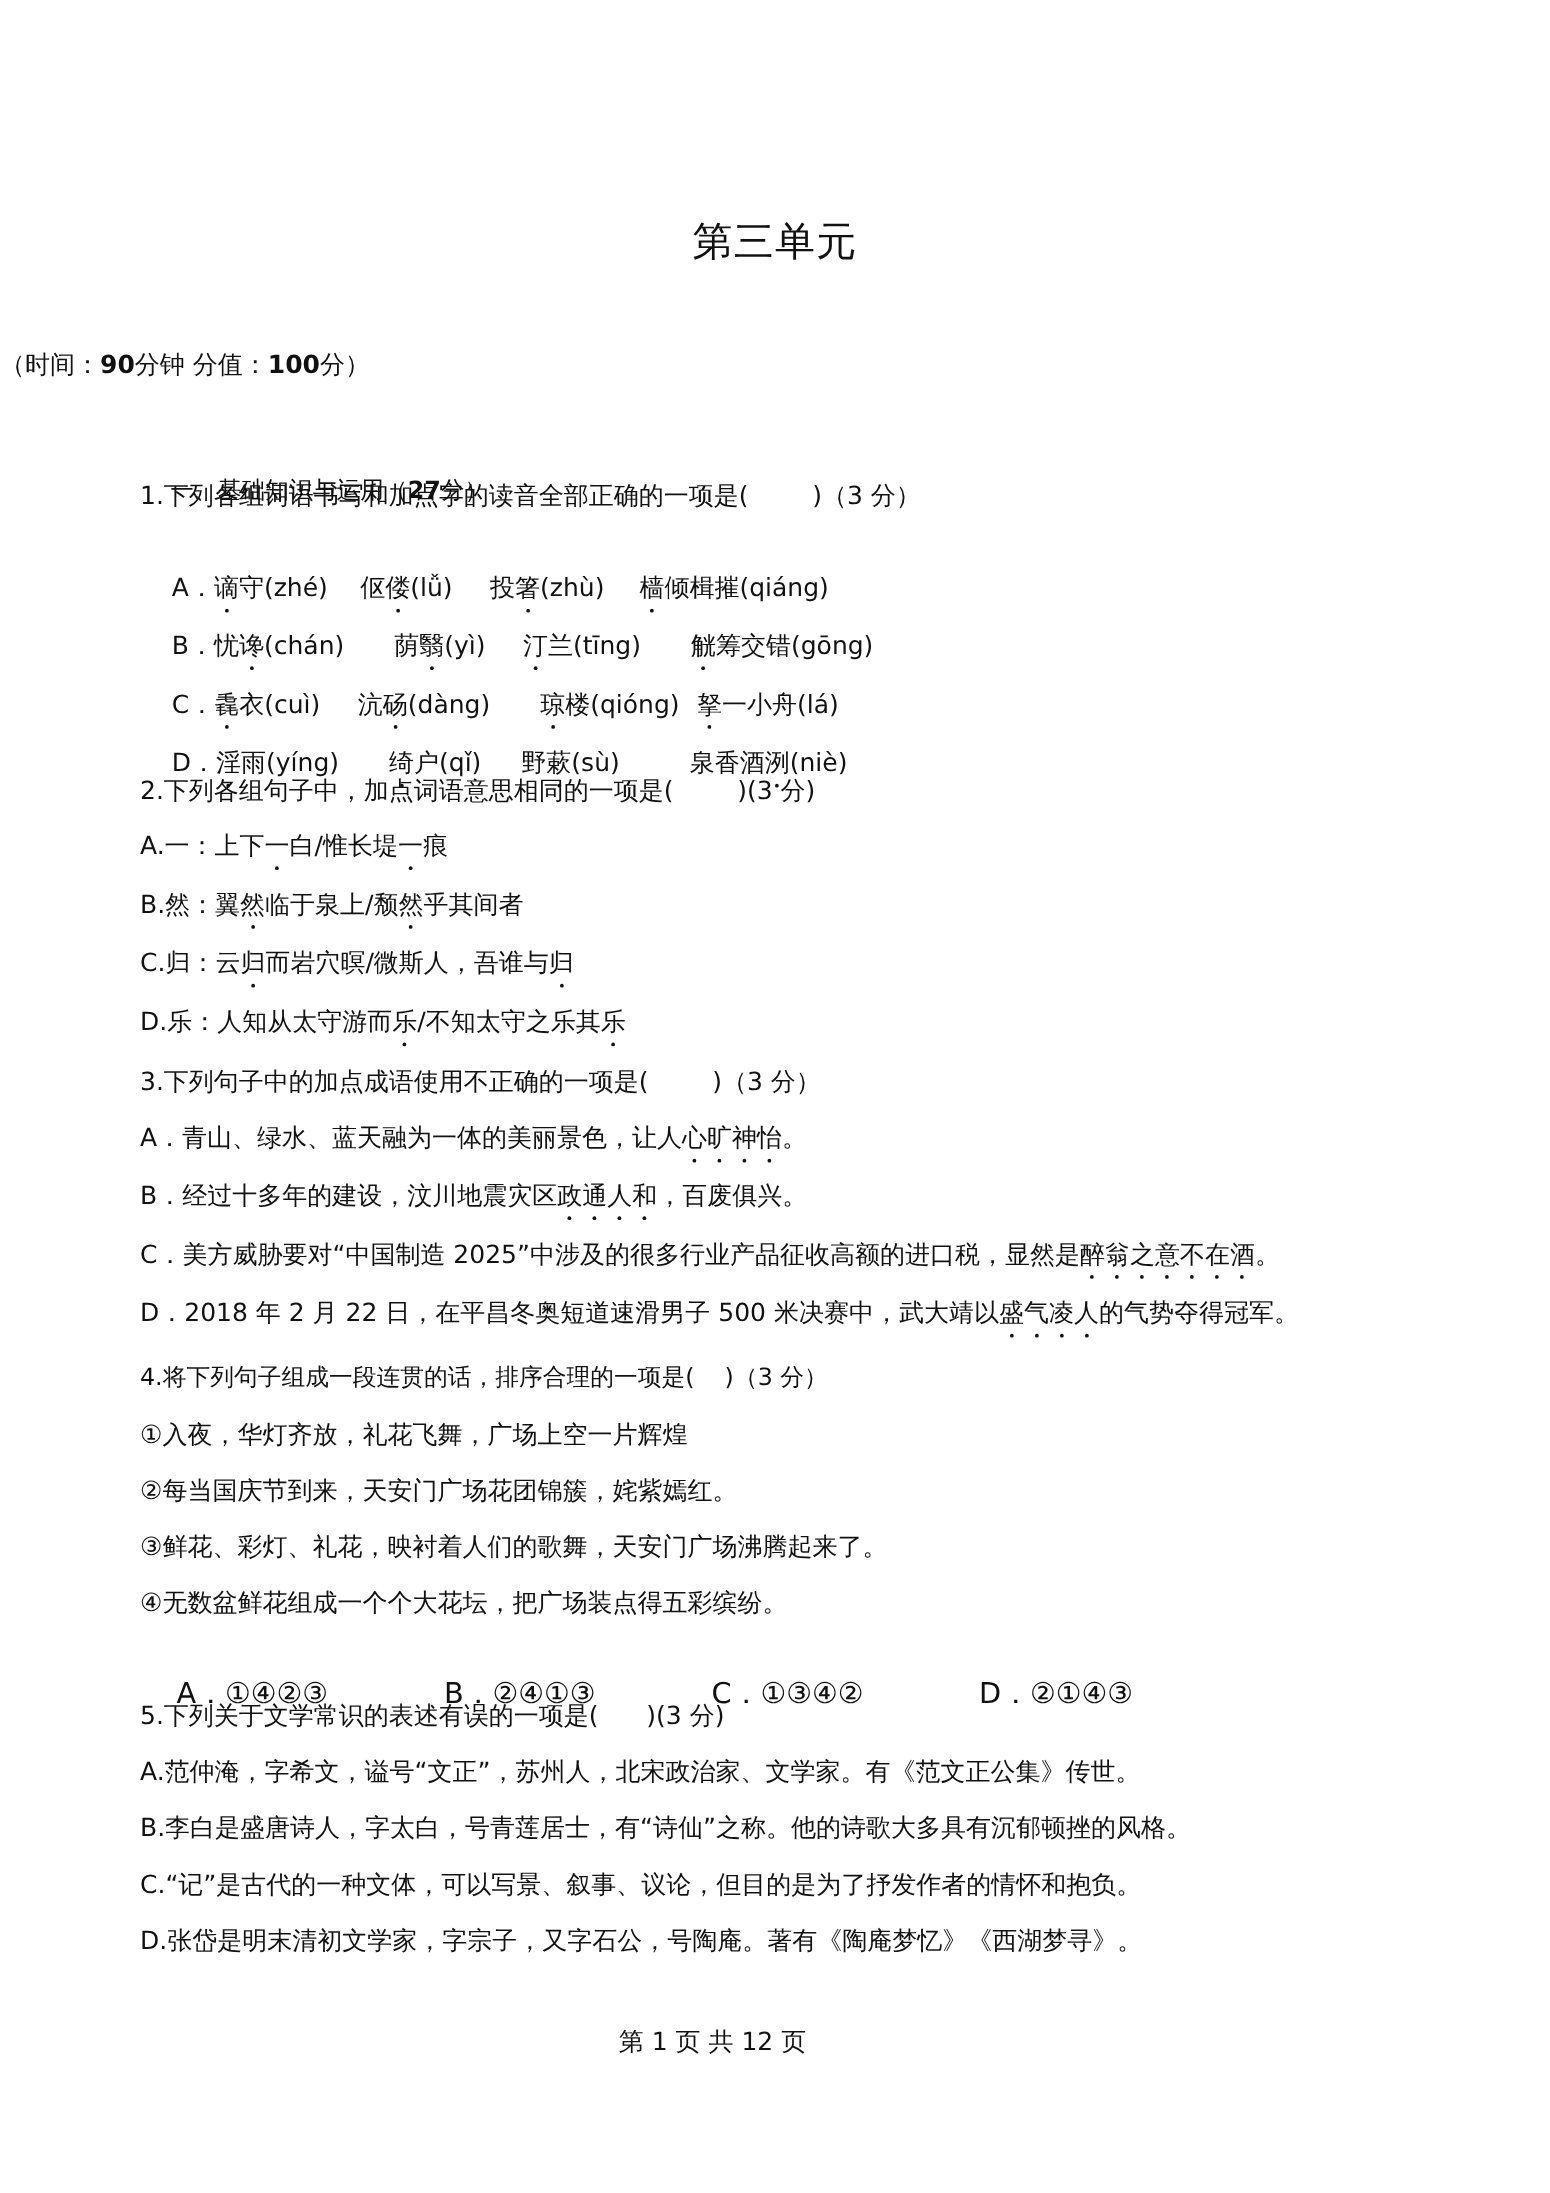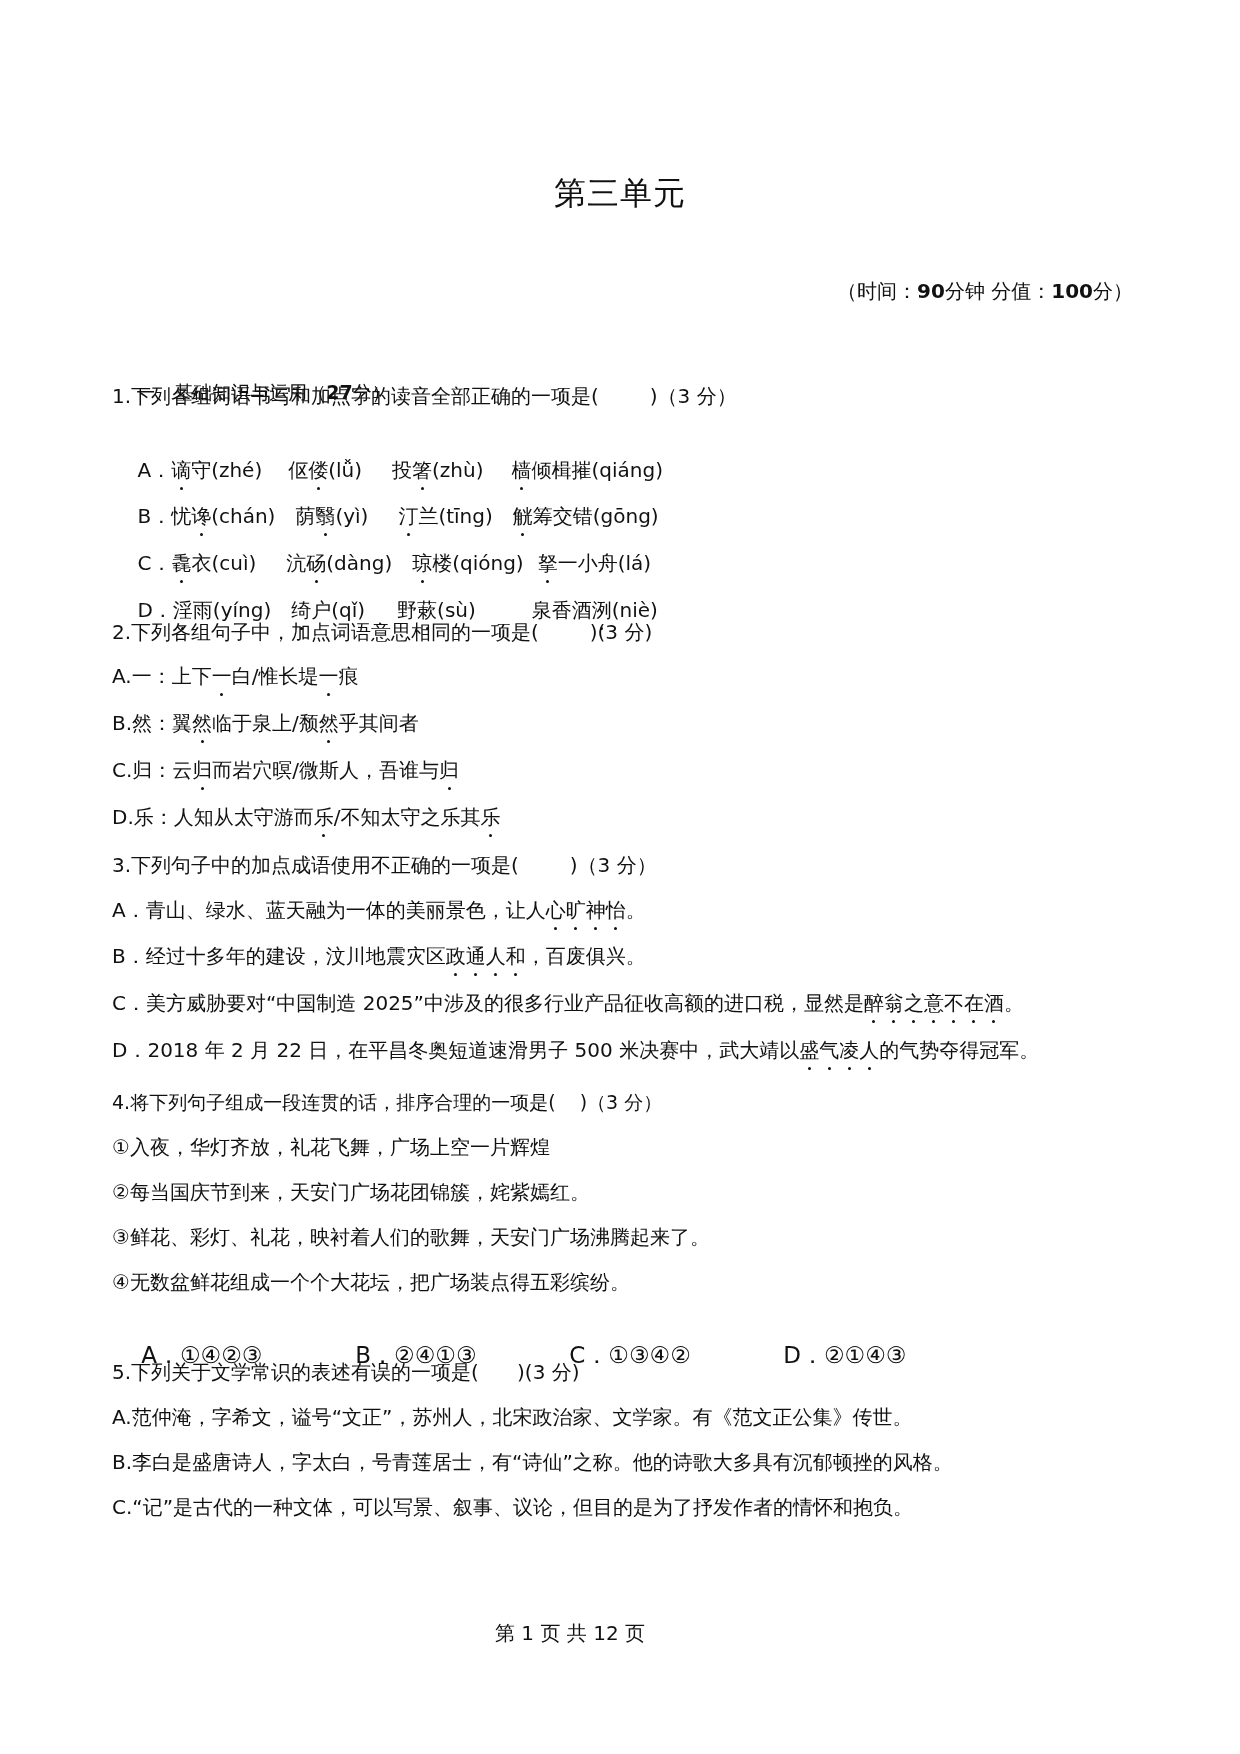--- a/index.html
+++ b/index.html
@@ -28,21 +28,21 @@
       width: 1240px;
       text-align: center;
       font-size: 32px;
       letter-spacing: 1px;
     }
     .subtitle {
       position: absolute;
       top: 278px;
       left: 0;
       width: 1133px;
-      text-align: right;
+      text-align: left;
       font-size: 20px;
     }
     .subtitle b { font-weight: bold; }
     .line {
       position: absolute;
       left: 112px;
       font-size: 20px;
       white-space: pre;
       line-height: 28px;
     }
@@ -58,21 +58,21 @@
       width: 3px;
       height: 3px;
       margin-left: -1.5px;
       background: #111;
       border-radius: 50%;
     }
     .opt-row span { display: inline-block; }
     .gap1 { margin-left: 26px; }
     .gap2 { margin-left: 30px; }
     .gap3 { margin-left: 28px; }
-    .gap4 { margin-left: 20px; }
+    .gap4 { margin-left: 40px; }
     .footer {
       position: absolute;
       top: 1620px;
       left: 0;
       width: 1140px;
       text-align: center;
       font-size: 20px;
     }
     .choice { display: inline-block; }
   </style>
@@ -130,15 +130,16 @@
   <div class="line" style="top:1268px;">④无数盆鲜花组成一个个大花坛，把广场装点得五彩缤纷。</div>
 
   <div class="line" style="top:1313px; font-size:23px;">
     <span class="choice" style="width:214px;">A．①④②③</span><span class="choice" style="width:214px;">B．②④①③</span><span class="choice" style="width:214px;">C．①③④②</span><span class="choice">D．②①④③</span>
   </div>
 
   <div class="line" style="top:1358px;">5.下列关于文学常识的表述有误的一项是(      )(3 分)</div>
   <div class="line" style="top:1403px;">A.范仲淹，字希文，谥号“文正”，苏州人，北宋政治家、文学家。有《范文正公集》传世。</div>
   <div class="line" style="top:1448px;">B.李白是盛唐诗人，字太白，号青莲居士，有“诗仙”之称。他的诗歌大多具有沉郁顿挫的风格。</div>
   <div class="line" style="top:1493px;">C.“记”是古代的一种文体，可以写景、叙事、议论，但目的是为了抒发作者的情怀和抱负。</div>
+  <div class="line" style="top:1538px;">D.张岱是明末清初文学家，字宗子，又字石公，号陶庵。著有《陶庵梦忆》《西湖梦寻》。</div>
 
   <div class="footer">第 1 页 共 12 页</div>
 </div>
 
 </body></html>

